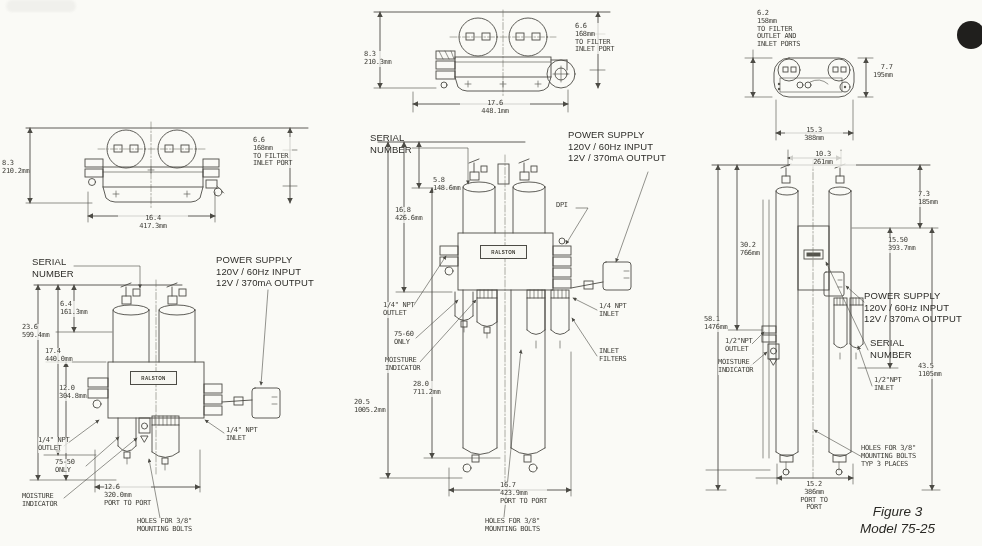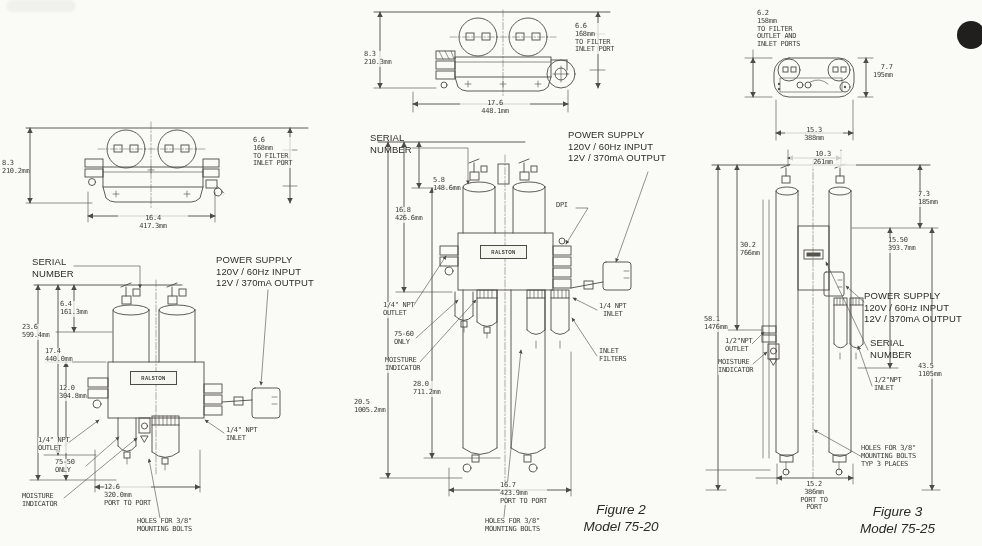--- a/index.html
+++ b/index.html
@@ -410,39 +410,37 @@
   <div class="lbl ann" style="left:568px;top:129px;">POWER SUPPLY
 120V / 60Hz INPUT
 12V / 370mA OUTPUT</div>
   <div class="lbl cad" style="left:412px;top:177px;margin-left:21px;">5.8
 148.6mm</div>
   <div class="lbl cad" style="left:395px;top:207px;">16.8
 426.6mm</div>
   <div class="lbl cad" style="left:556px;top:202px;">DPI</div>
   <div class="lbl cad" style="left:383px;top:302px;">1/4" NPT
 OUTLET</div>
-  <div class="lbl cad" style="left:599px;top:303px;text-align:center;">1/4 NPT
+  <div class="lbl cad" style="left:599px;top:303px;">1/4 NPT
 INLET</div>
   <div class="lbl cad" style="left:394px;top:331px;">75-60
 ONLY</div>
   <div class="lbl cad" style="left:385px;top:357px;">MOISTURE
 INDICATOR</div>
   <div class="lbl cad" style="left:413px;top:381px;">28.0
 711.2mm</div>
   <div class="lbl cad" style="left:354px;top:399px;">20.5
 1005.2mm</div>
   <div class="lbl cad" style="left:599px;top:348px;">INLET
 FILTERS</div>
   <div class="lbl cad" style="left:500px;top:482px;">16.7
 423.9mm
 PORT TO PORT</div>
   <div class="lbl cad" style="left:485px;top:518px;">HOLES FOR 3/8"
 MOUNTING BOLTS</div>
-  <div class="lbl cap" style="left:566px;top:501px;width:110px;">Figure 2
-Model 75-20</div>
   <div class="brand" style="left:480px;top:245px;width:45px;height:12px;">RALSTON</div>
 
   <div class="lbl cad" style="left:757px;top:10px;">6.2
 158mm
 TO FILTER
 OUTLET AND
 INLET PORTS</div>
   <div class="lbl cad" style="left:873px;top:64px;text-align:right;">7.7
 195mm</div>
   <div class="lbl cad ctr" style="left:785px;top:127px;width:58px;">15.3

